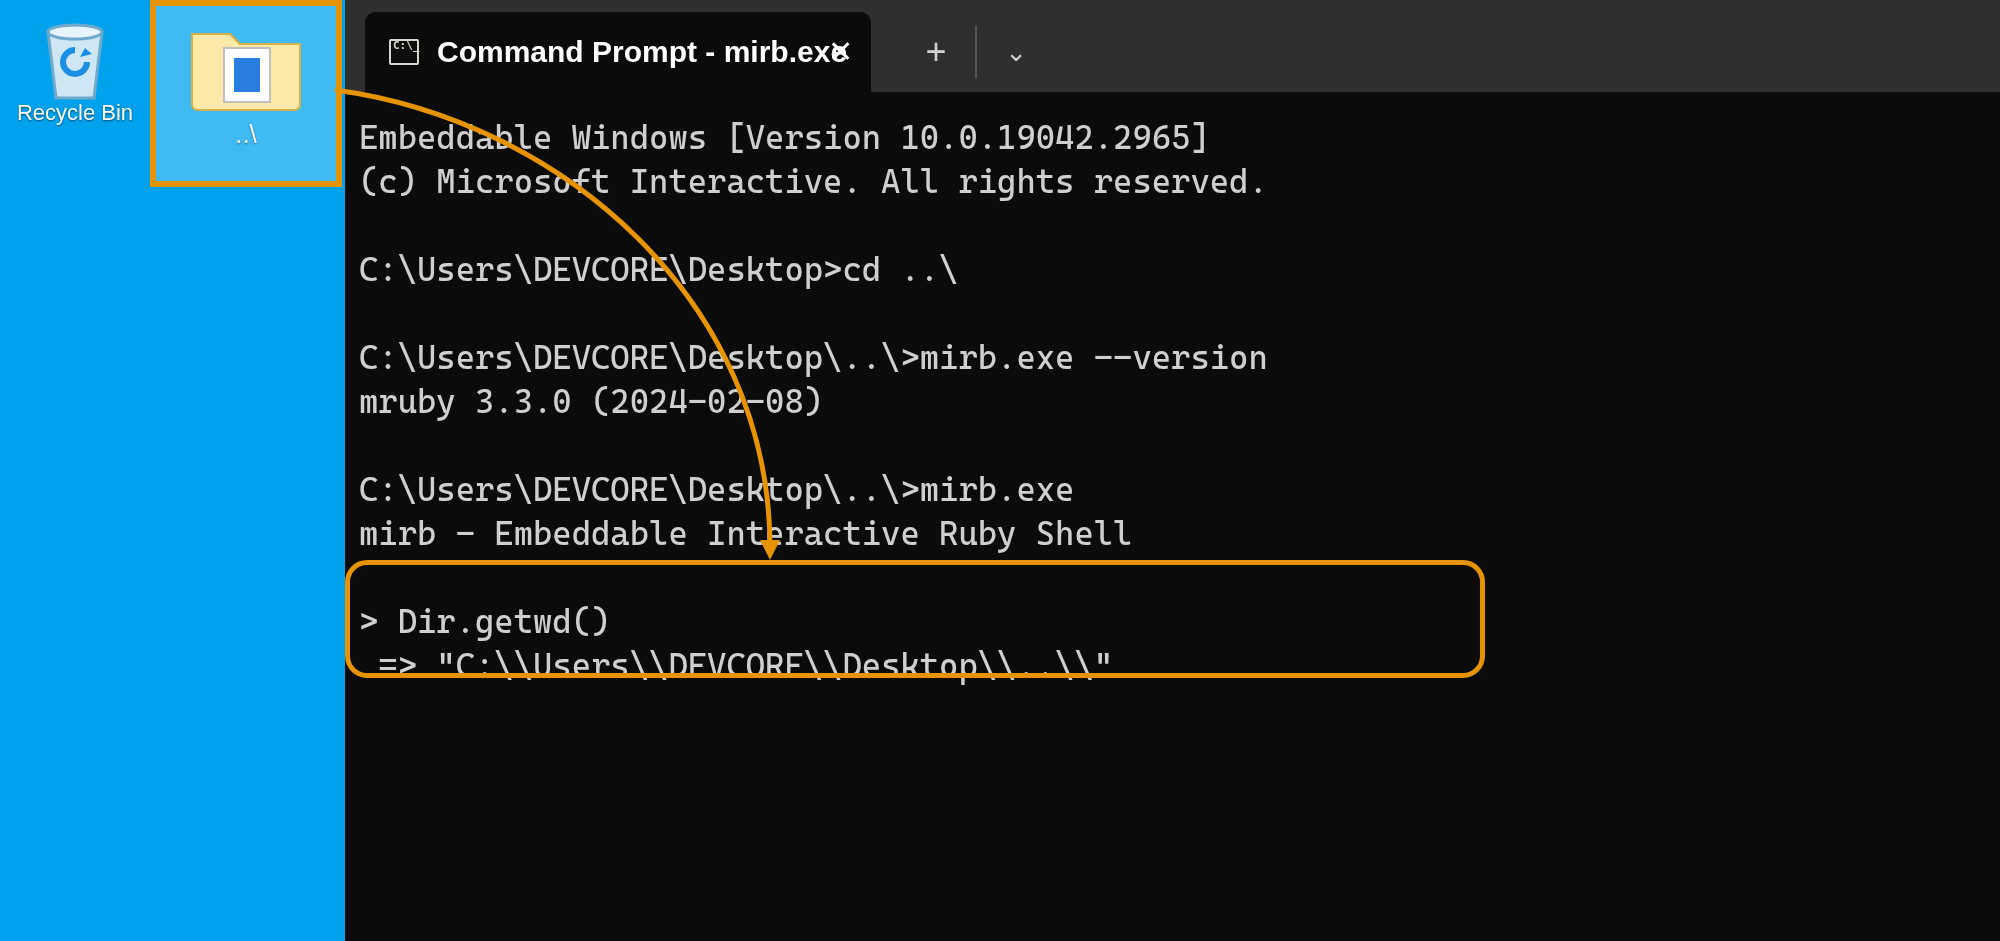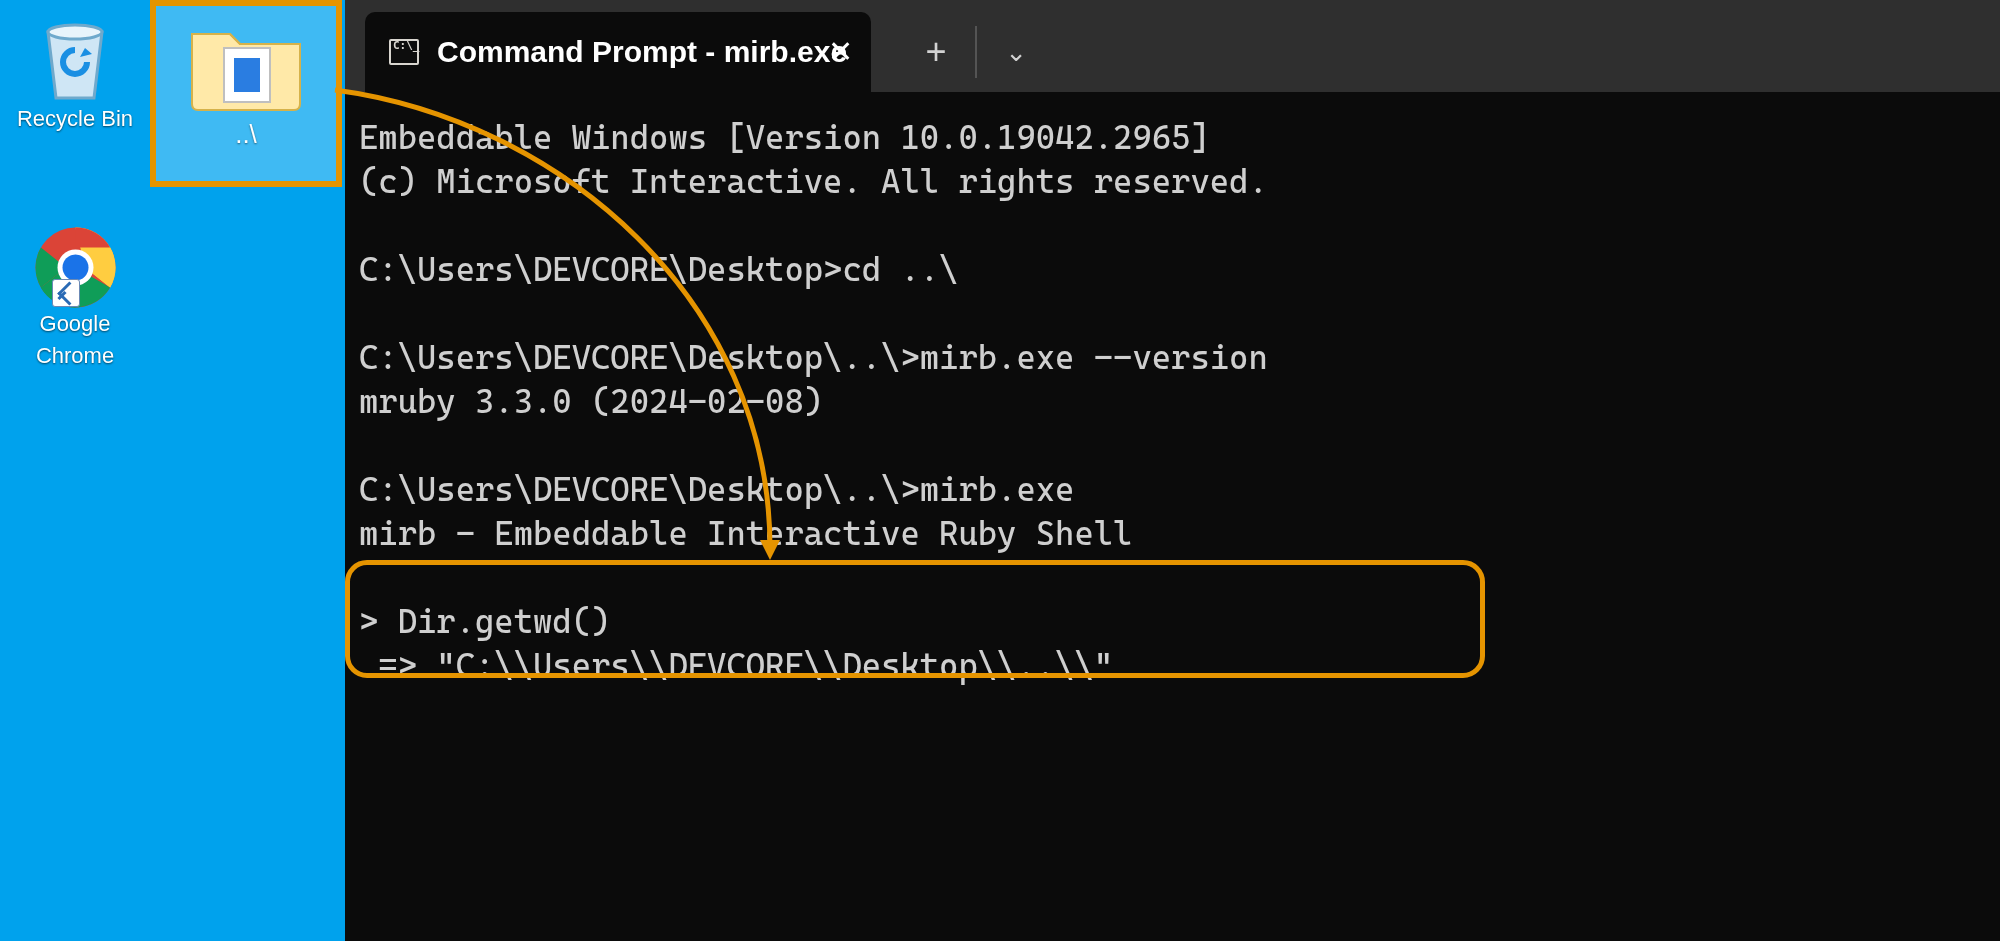--- a/index.html
+++ b/index.html
@@ -1,19 +1,19 @@
 <!DOCTYPE html>
 <html><head>
 <meta charset="utf-8">
 <style>
   html,body{margin:0;padding:0;width:2000px;height:941px;overflow:hidden;font-family:"Segoe UI",Arial,sans-serif;background:#00a2ed;}
   .desktop{position:relative;width:2000px;height:941px;background:#00a2ed;}
   
   .icon-cell{position:absolute;width:150px;text-align:center;color:#fff;font-size:22px;line-height:26px;text-shadow:0 1px 2px rgba(0,0,0,.6);}
-  .icon-cell .label{margin-top:6px;}
+  .icon-cell .label{}
   .icon-img{width:90px;height:80px;margin:0 auto;position:relative;}
   
   .bin svg{width:90px;height:85px;}
   
   .folder-wrap{position:absolute;left:150px;top:0;width:180px;height:175px;border:6px solid #e59400;background:#3fbaf3;}
   .folder-icon{width:120px;height:95px;margin:12px auto 0;}
   .folder-icon svg{width:120px;height:95px;}
   .folder-label{color:#fff;font-size:26px;text-align:center;text-shadow:0 1px 2px rgba(0,0,0,.5);margin-top:6px;}
   
   .chrome svg{width:85px;height:85px;}
@@ -60,38 +60,20 @@
       <svg viewBox="0 0 120 95">
         <path d="M6 16 h38 l10 10 h60 v60 q0 6 -6 6 h-96 q-6 0 -6 -6 z" fill="#ffe9a8" stroke="#d6b24a" stroke-width="2"></path>
         <path d="M6 16 h38 l10 10 h60" fill="none" stroke="#d6b24a" stroke-width="2"></path>
         <rect x="38" y="30" width="46" height="54" fill="#ffffff" stroke="#bfbfbf" stroke-width="2"></rect>
         <rect x="48" y="40" width="26" height="34" fill="#2a7de1"></rect>
       </svg>
     </div>
     <div class="folder-label">..\</div>
   </div>
 
-  <div class="icon-cell" style="left:0;top:225px;">
-    <div class="icon-img chrome">
-      <svg viewBox="0 0 85 85">
-        <circle cx="42.5" cy="42.5" r="40" fill="#db4437"></circle>
-        <path d="M42.5 2.5 a40 40 0 0 1 34.6 60 L52 42.5z" fill="#ffcd40"></path>
-        <path d="M7.9 62.5 a40 40 0 0 1 0 -40 L33 42.5z" fill="#0f9d58"></path>
-        <path d="M77.1 62.5 a40 40 0 0 1 -69.2 0 L42.5 42.5z" fill="#0f9d58"></path>
-        <path d="M42.5 2.5 a40 40 0 0 1 34.6 20 H42.5z" fill="#db4437"></path>
-        <path d="M42.5 82.5 a40 40 0 0 1 -34.6 -20 L33 42.5 z" fill="#0f9d58"></path>
-        <path d="M77.1 22.5 a40 40 0 0 1 0 40 L52 42.5 z" fill="#ffcd40"></path>
-        <circle cx="42.5" cy="42.5" r="18" fill="#fff"></circle>
-        <circle cx="42.5" cy="42.5" r="13" fill="#1a73e8"></circle>
-      </svg>
-      <div class="shortcut-arrow"></div>
-    </div>
-    <div class="label">Google</div>
-    <div class="label">Chrome</div>
-  </div>
 
 
   <div class="terminal">
     <div class="titlebar">
       <div class="tab">
         <div class="tab-icon"></div>
         <span class="tab-title">Command Prompt - mirb.exe</span>
         <span class="tab-close">✕</span>
       </div>
       <div class="tb-btn" style="margin-left:30px;">+</div>

